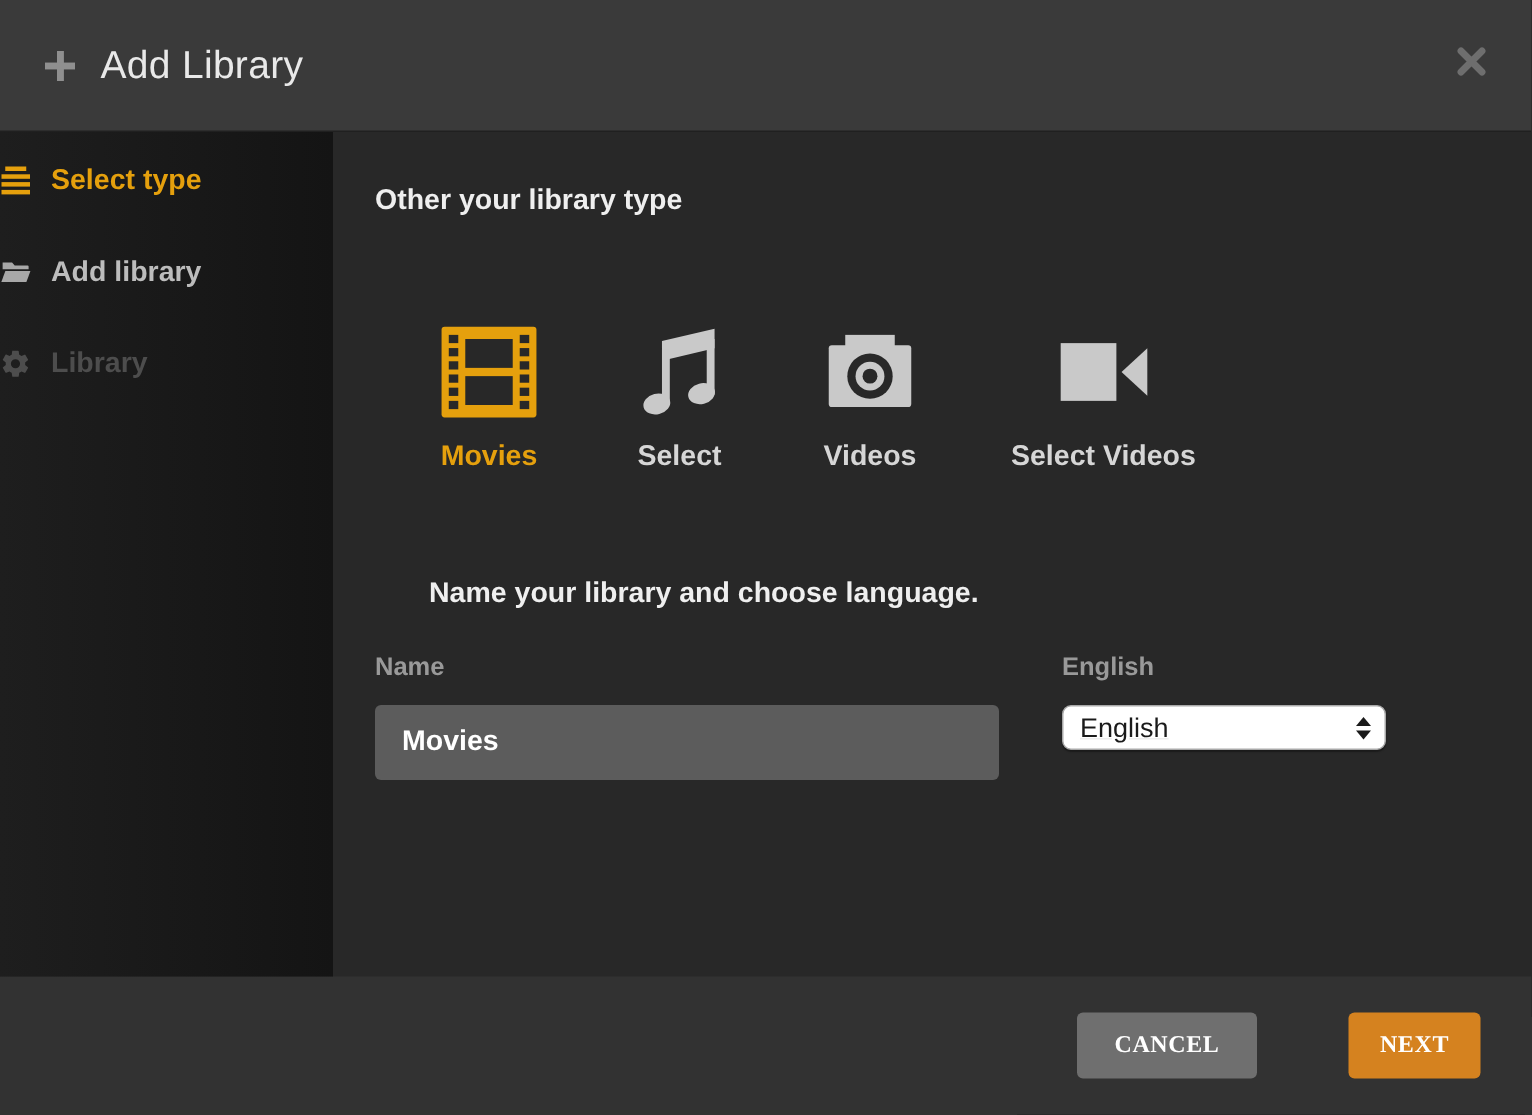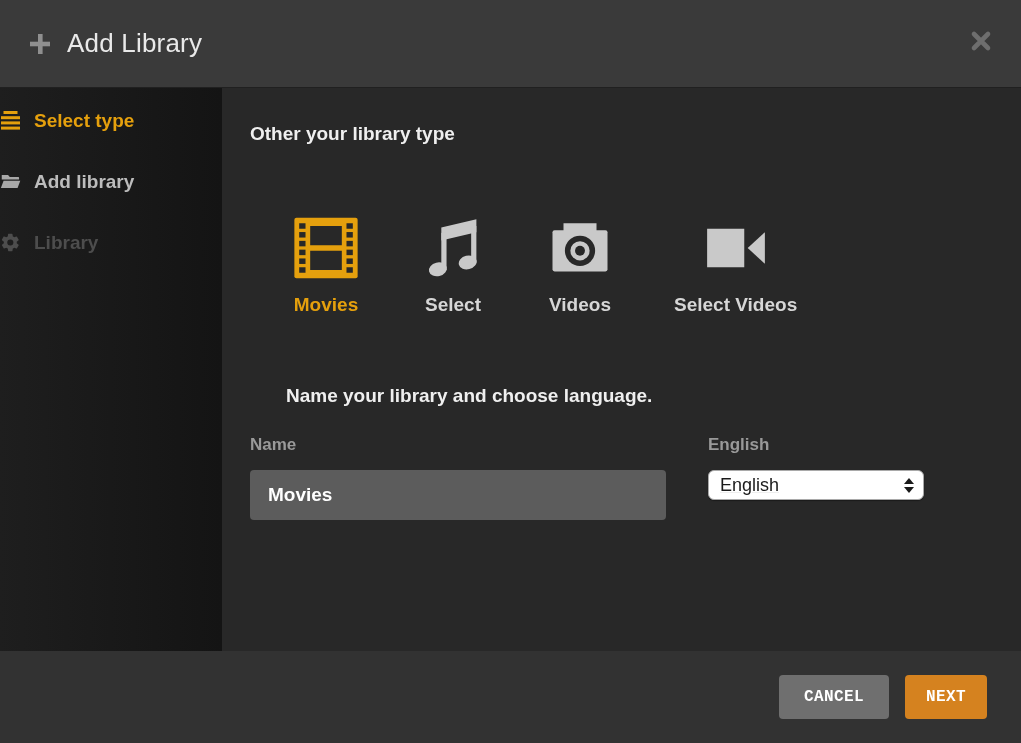--- a/index.html
+++ b/index.html
@@ -82,26 +82,26 @@
   .sel-arrows .down { width:0; height:0; border-left:5px solid transparent; border-right:5px solid transparent; border-top:6px solid #1a1a1a; }
 
   
   .footer {
     height:92px; background:var(--footer-bg,#323232);
     display:flex; align-items:center; justify-content:flex-end;
     padding-right:34px; gap:16px;
   }
   .btn {
     height:44px; border:none; border-radius:4px;
-    font-family:Liberation Mono, monospace;
+    font-family:Liberation Serif, serif;
     font-size:16px; font-weight:700; color:#fff; letter-spacing:.4px;
     cursor:pointer;
   }
   .btn-cancel { background:var(--button-gray,#6f6f6f); padding:0 25px; }
-  .btn-next   { background:var(--button-orange,#d5821f); padding:0 21px; }
+  .btn-next   { background:var(--button-orange,#d5821f); padding:0 21px;margin-left:45px; }
 </style>
 </head>
 <body>
 
 <div class="titlebar">
   <svg class="plus" viewBox="0 0 24 24">
     <rect x="10" y="2" width="4.6" height="20" fill="currentColor"></rect>
     <rect x="2" y="9.7" width="20" height="4.6" fill="currentColor"></rect>
   </svg>
   <h1>Add Library</h1>

